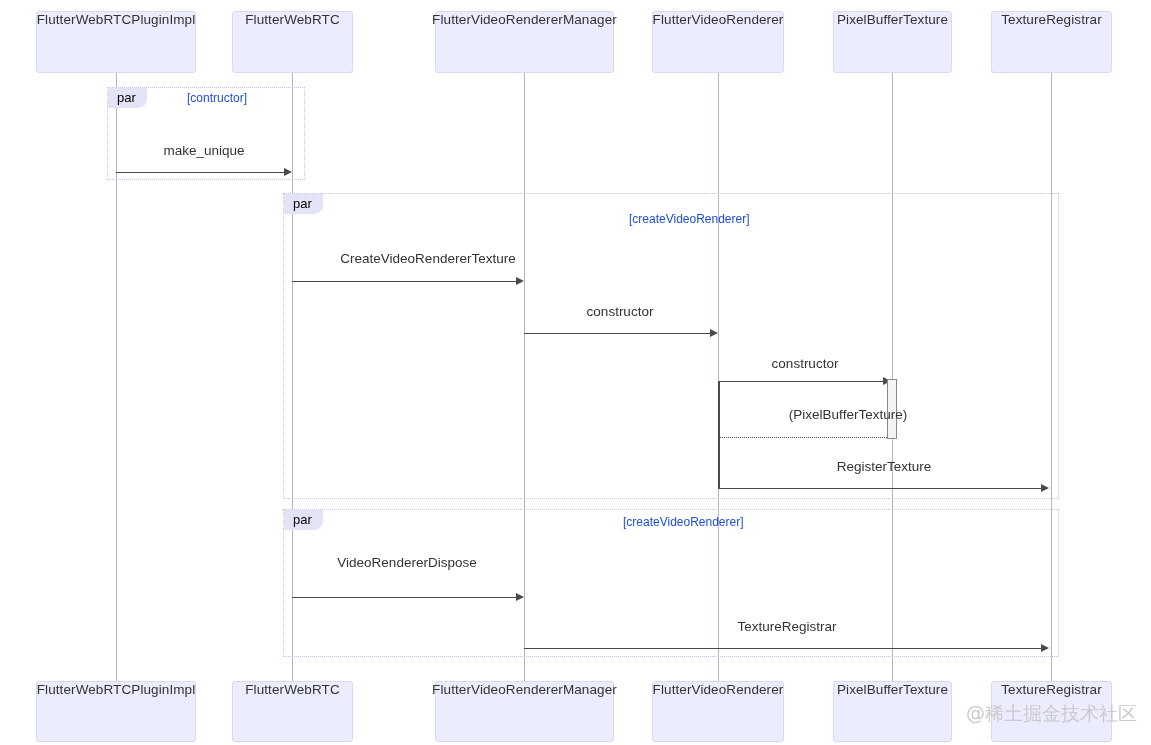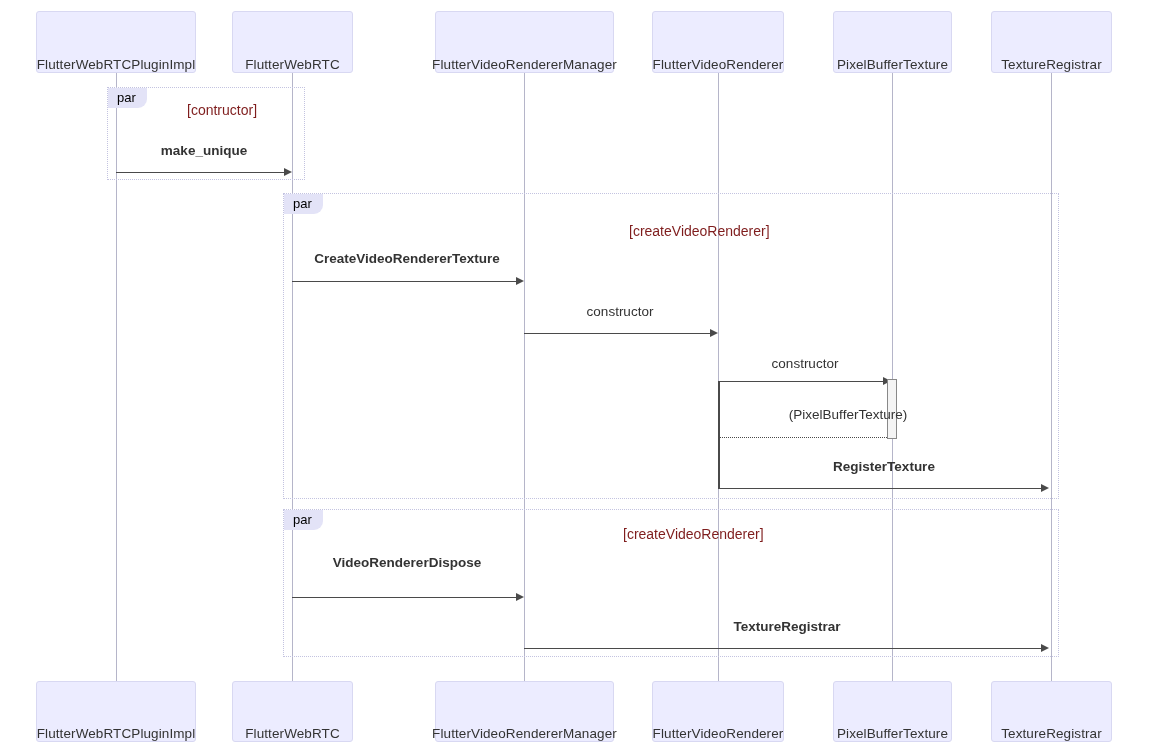--- a/index.html
+++ b/index.html
@@ -17,21 +17,21 @@
   }
 
   
   .participant {
     position: absolute;
     box-sizing: border-box;
     background: #ececff;
     border: 1px solid #d8d8f2;
     border-radius: 3px;
     display: flex;
-    align-items: flex-end;
+    align-items: flex-start;
     justify-content: center;
     color: #333333;
     font-size: 13.5px;
     letter-spacing: .1px;
     white-space: nowrap;
   }
 
   
   .lifeline {
     position: absolute;
@@ -51,24 +51,23 @@
     box-sizing: border-box;
     background: #e3e3f7;
     color: #000000;
     font-size: 13px;
     padding: 2px 11px 3px 9px;
     line-height: 15px;
     border-bottom-right-radius: 9px;
   }
   .fragment-cond {
     position: absolute;
-    color: #7f1d1d;
-    font-size: 14px;
-    white-space: nowrap;
-    margin-top: 11px;
+    color: #1d4ed8;
+    font-size: 12px;
+    white-space: nowrap;
   }
 
   
   .msg-line {
     position: absolute;
     height: 0;
     border-top: 1.6px solid #4a4a4a;
   }
   .msg-line.dashed {
     border-top: 1.6px dotted #4a4a4a;
@@ -78,21 +77,21 @@
     width: 0;
     height: 0;
     border-top: 4.5px solid transparent;
     border-bottom: 4.5px solid transparent;
     border-left: 8px solid #4a4a4a;
   }
   .msg-label {
     position: absolute;
     font-size: 13.5px;
     color: #333333;
-    font-weight: bold;
+    font-weight: normal;
     white-space: nowrap;
     transform: translateX(-50%);
   }
   .msg-label.plain {
     font-weight: normal;
   }
 
   
   .activation {
     position: absolute;
@@ -164,21 +163,21 @@
   <div class="fragment-cond" style="left:623px; top:515px;">
     <span>[createVideoRenderer]</span>
   </div>
 
   <div class="msg-label" style="left:204px; top:143px;">
     <span>make_unique</span>
   </div>
   <div class="msg-line" style="left:116px; top:172px; width:170px;"></div>
   <div class="arrowhead" style="left:284px; top:167.5px;"></div>
 
-  <div class="msg-label" style="left:407px; top:251px;">
+  <div class="msg-label" style="left:428px; top:251px;">
     <span>CreateVideoRendererTexture</span>
   </div>
   <div class="msg-line" style="left:292px; top:281px; width:226px;"></div>
   <div class="arrowhead" style="left:516px; top:276.5px;"></div>
 
   <div class="msg-label plain" style="left:620px; top:304px;">
     <span>constructor</span>
   </div>
   <div class="msg-line" style="left:524px; top:333px; width:188px;"></div>
   <div class="arrowhead" style="left:710px; top:328.5px;"></div>
@@ -228,14 +227,17 @@
   <div class="participant" style="left:652px; top:681px; width:132px; height:61px;">
     <span>FlutterVideoRenderer</span>
   </div>
   <div class="participant" style="left:833px; top:681px; width:119px; height:61px;">
     <span>PixelBufferTexture</span>
   </div>
   <div class="participant" style="left:991px; top:681px; width:121px; height:61px;">
     <span>TextureRegistrar</span>
   </div>
 
+  <div class="watermark" style="left:966px; top:701px;">
+    <span>@稀土掘金技术社区</span>
+  </div>
 
 </div>
 
 </body></html>

